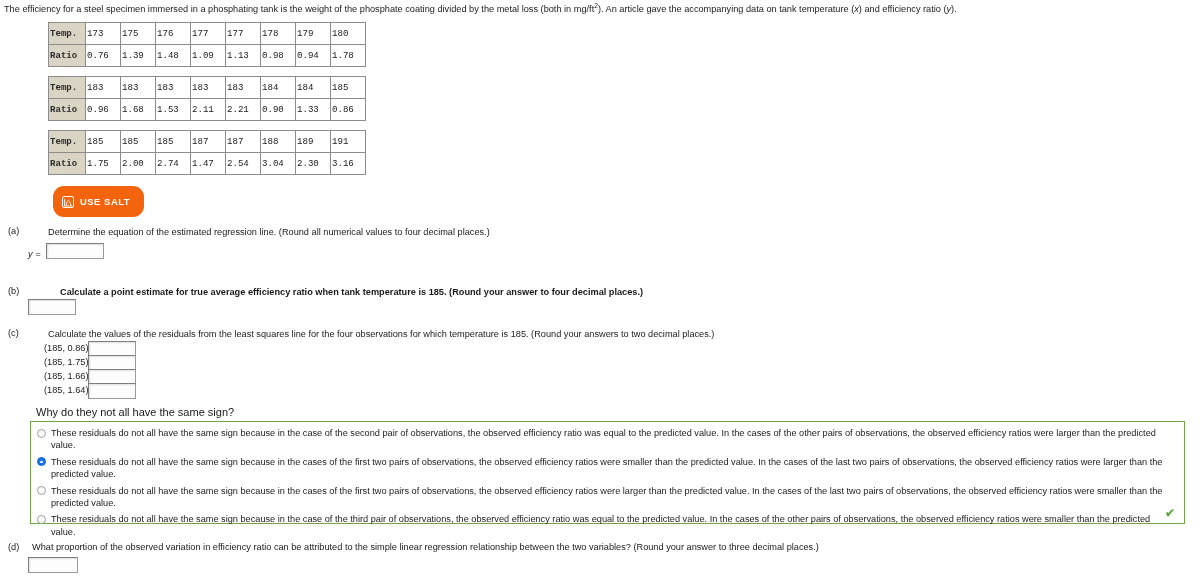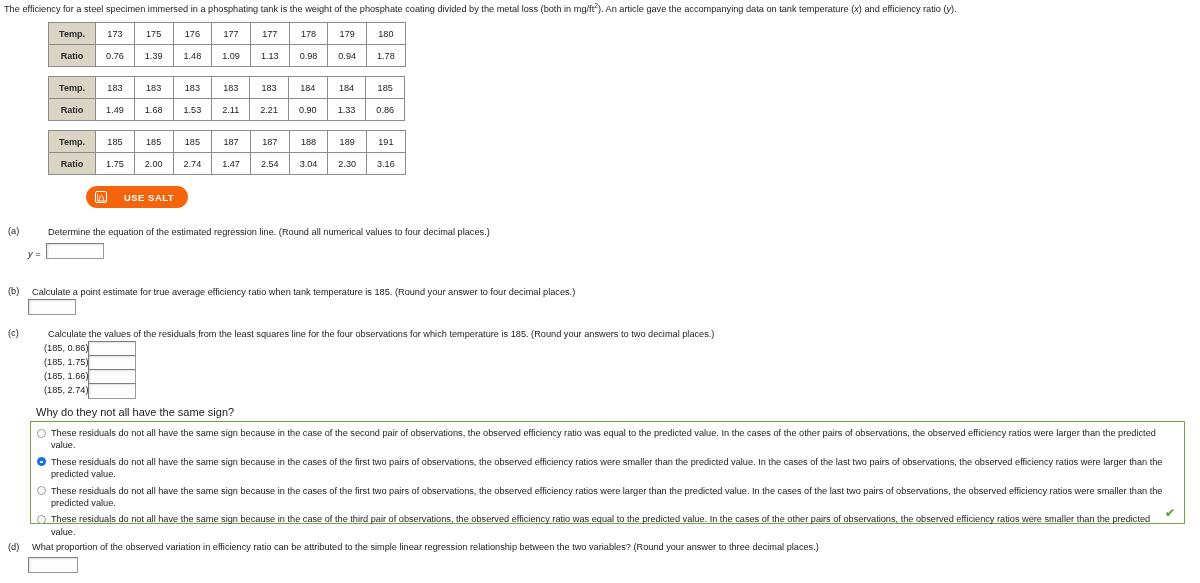--- a/index.html
+++ b/index.html
@@ -24,50 +24,50 @@
 
   
   .tbl {
     position: absolute;
     border-collapse: collapse;
     font-size: 9.1px;
     background: #fff;
   }
   .tbl td {
     border: 1px solid #8c8c8c;
-    text-align: center;
+    text-align: left;
     vertical-align: middle;
     height: 22px;
     width: 35px;
-    padding: 0 10px;
+    padding: 0 1px;
     color: #1a1a1a;
+    font-family: Liberation Mono, monospace;
   }
   .tbl td.hd {
     background: #d9d4c3;
     font-weight: bold;
     width: 37px;
     color: #2b2b2b;
   }
   #tbl1 { left: 48px; top: 22px; }
   #tbl2 { left: 48px; top: 76px; }
   #tbl3 { left: 48px; top: 130px; }
 
   
   .salt-btn {
     position: absolute; left: 53px; top: 186px;
-    height: 22px;
-    display: inline-flex; align-items: center; gap: 17px;
+    height: 31px;
+    display: inline-flex; align-items: center; gap: 6px;
     background: #f4640d;
     color: #ffffff;
     border: none; border-radius: 11px;
     padding: 0 14px 0 9px;
     font-family: "Liberation Sans", sans-serif;
     font-size: 9.4px; font-weight: bold; letter-spacing: 0.55px;
     cursor: pointer;
-    margin-left: 33px;
   }
   .salt-icon {
     width: 12px; height: 12px;
     border: 1.2px solid #ffffff; border-radius: 2px;
     display: inline-flex; align-items: flex-end; justify-content: center;
     overflow: hidden;
   }
   .salt-icon svg { display: block; }
 
   
@@ -200,21 +200,21 @@
       <td>183</td>
       <td>183</td>
       <td>183</td>
       <td>183</td>
       <td>184</td>
       <td>184</td>
       <td>185</td>
     </tr>
     <tr>
       <td class="hd">Ratio</td>
-      <td>1.49</td>
+      <td>0.96</td>
       <td>1.68</td>
       <td>1.53</td>
       <td>2.11</td>
       <td>2.21</td>
       <td>0.90</td>
       <td>1.33</td>
       <td>0.86</td>
     </tr>
   </tbody>
     </table>
@@ -255,36 +255,36 @@
     </span>
     <span>USE SALT</span>
   </button>
 
   <div class="qtag" style="left:8px; top:226px;">(a)</div>
   <div class="qlabel" style="left:28px; top:226px;">Determine the equation of the estimated regression line. (Round all numerical values to four decimal places.)</div>
   <div class="yeq">y =</div>
   <input class="tbox" style="left: 46px; top: 243px; width: 58px;" placeholder="">
 
   <div class="qtag" style="left:8px; top:286px;">(b)</div>
-  <div class="qlabel" style="left:12px; top:286px;">Calculate a point estimate for true average efficiency ratio when tank temperature is 185. (Round your answer to four decimal places.)</div>
+  <div class="qlabel" style="left:40px; top:286px;font-weight:bold;">Calculate a point estimate for true average efficiency ratio when tank temperature is 185. (Round your answer to four decimal places.)</div>
   <input class="tbox" style="left: 28px; top: 299px; width: 48px;" placeholder="">
 
   <div class="qtag" style="left:8px; top:328px;">(c)</div>
   <div class="qlabel" style="left:28px; top:328px;">Calculate the values of the residuals from the least squares line for the four observations for which temperature is 185. (Round your answers to two decimal places.)</div>
 
   <div class="res-row" style="left:32px; top:343px;">(185, 0.86)</div>
   <input class="tbox" style="left: 88px; top: 341px; width: 48px;">
 
   <div class="res-row" style="left:32px; top:357px;">(185, 1.75)</div>
   <input class="tbox" style="left: 88px; top: 355px; width: 48px;">
 
   <div class="res-row" style="left:32px; top:371px;">(185, 1.66)</div>
   <input class="tbox" style="left: 88px; top: 369px; width: 48px;">
 
-  <div class="res-row" style="left:32px; top:385px;">(185, 2.74)</div>
+  <div class="res-row" style="left:32px; top:385px;">(185, 1.64)</div>
   <input class="tbox" style="left: 88px; top: 383px; width: 48px;">
 
   <div class="why">Why do they not all have the same sign?</div>
 
   <div class="optbox">
     <div class="opt" style="margin-top:4px;">
       <span class="radio"></span>
       <span class="otxt">These residuals do not all have the same sign because in the case of the second pair of observations, the observed efficiency ratio was equal to the predicted value. In the cases of the other pairs of observations, the observed efficiency ratios were larger than the predicted value.</span>
     </div>
     <div class="opt sel" style="margin-top:2px;">

